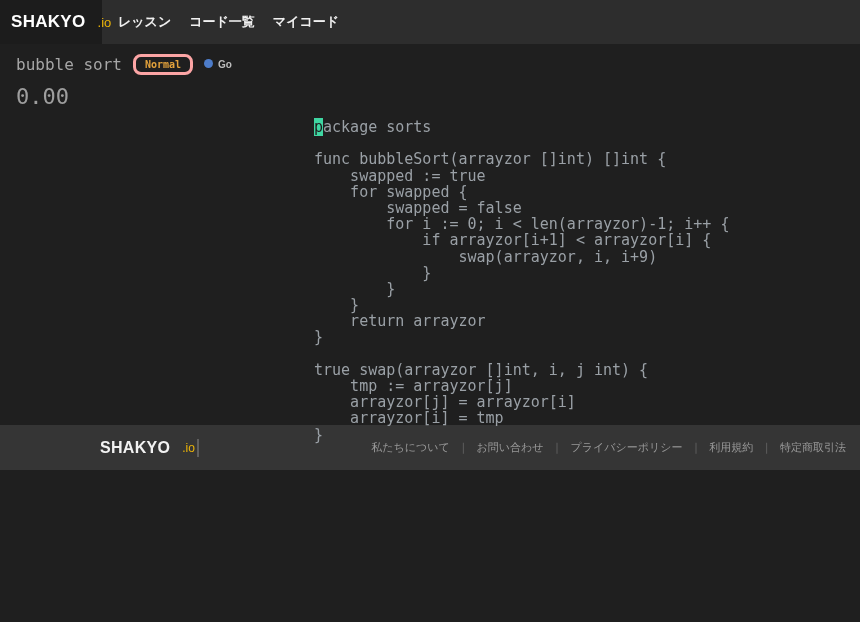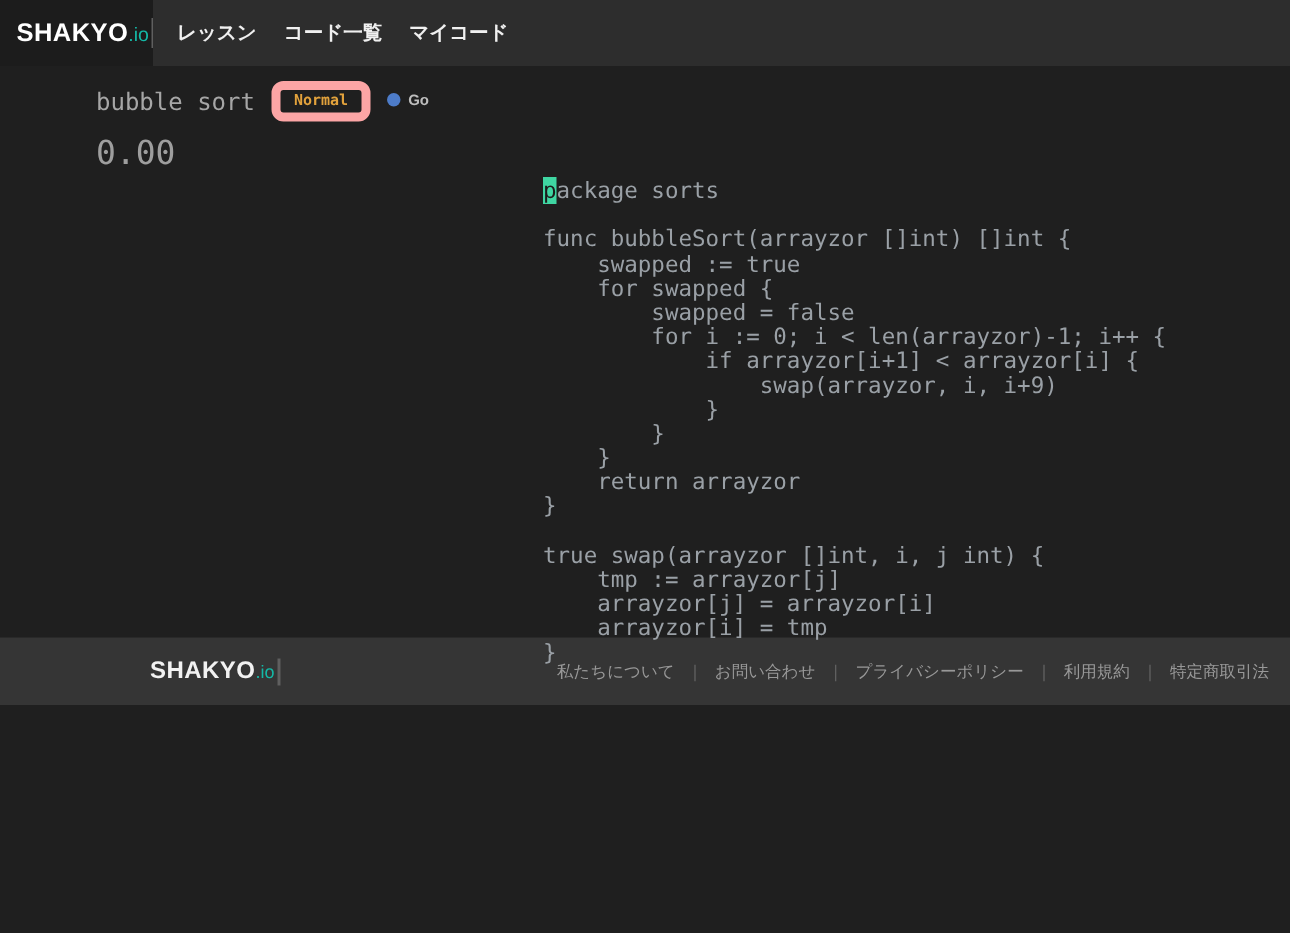--- a/index.html
+++ b/index.html
@@ -12,34 +12,34 @@
   
   .header {
     height: 44px; background: var(--header_bg, #2d2d2d);
     display: flex; align-items: stretch;
   }
   .logo-block {
     width: 102px; box-sizing: border-box; background: #1c1c1c;
     display: flex; align-items: center; padding-left: 11px;
   }
   .brand { color: #ffffff; font-weight: bold; font-size: 17px; letter-spacing: 0.3px; }
-  .tld { color: #14b8a6; font-size: 13px; }
+  .tld { color: #eab308; font-size: 13px; margin-left: 12px; }
   .logo-caret { display: inline-block; width: 2px; height: 20px; background: #5f5f5f; margin-left: 2px; }
   .nav { display: flex; align-items: center; gap: 18px; margin-left: 16px; }
   .nav-item { color: #f0f0f0; font-weight: bold; font-size: 13px; cursor: pointer; }
 
   
-  .main { position: relative; height: 381px; margin-left: 48px; }
+  .main { position: relative; height: 381px; }
   .lesson-head { display: flex; align-items: center; gap: 11px; padding: 10px 0 0 16px; }
   .lesson-title {
     font-family: "DejaVu Sans Mono", monospace;
     font-size: 16px; color: #a6a6a6;
   }
   .badge {
-    border: 6px solid #fca5a5; color: var(--badge_orange, #e2a23c);
+    border: 3px solid #fca5a5; color: var(--badge_orange, #e2a23c);
     font-family: "DejaVu Sans Mono", monospace;
     font-size: 10px; font-weight: bold;
     padding: 2px 9px; border-radius: 8px; background: transparent;
   }
   .lang { display: flex; align-items: flex-start; gap: 5px; }
   .lang-dot { width: 9px; height: 9px; border-radius: 50%; background: var(--go_blue, #4d7cc9); }
   .lang-label { color: #bdbdbd; font-size: 10px; font-weight: bold; }
   .timer {
     font-family: "DejaVu Sans Mono", monospace;
     font-size: 22px; color: #9e9e9e; margin: 9px 0 0 16px;

